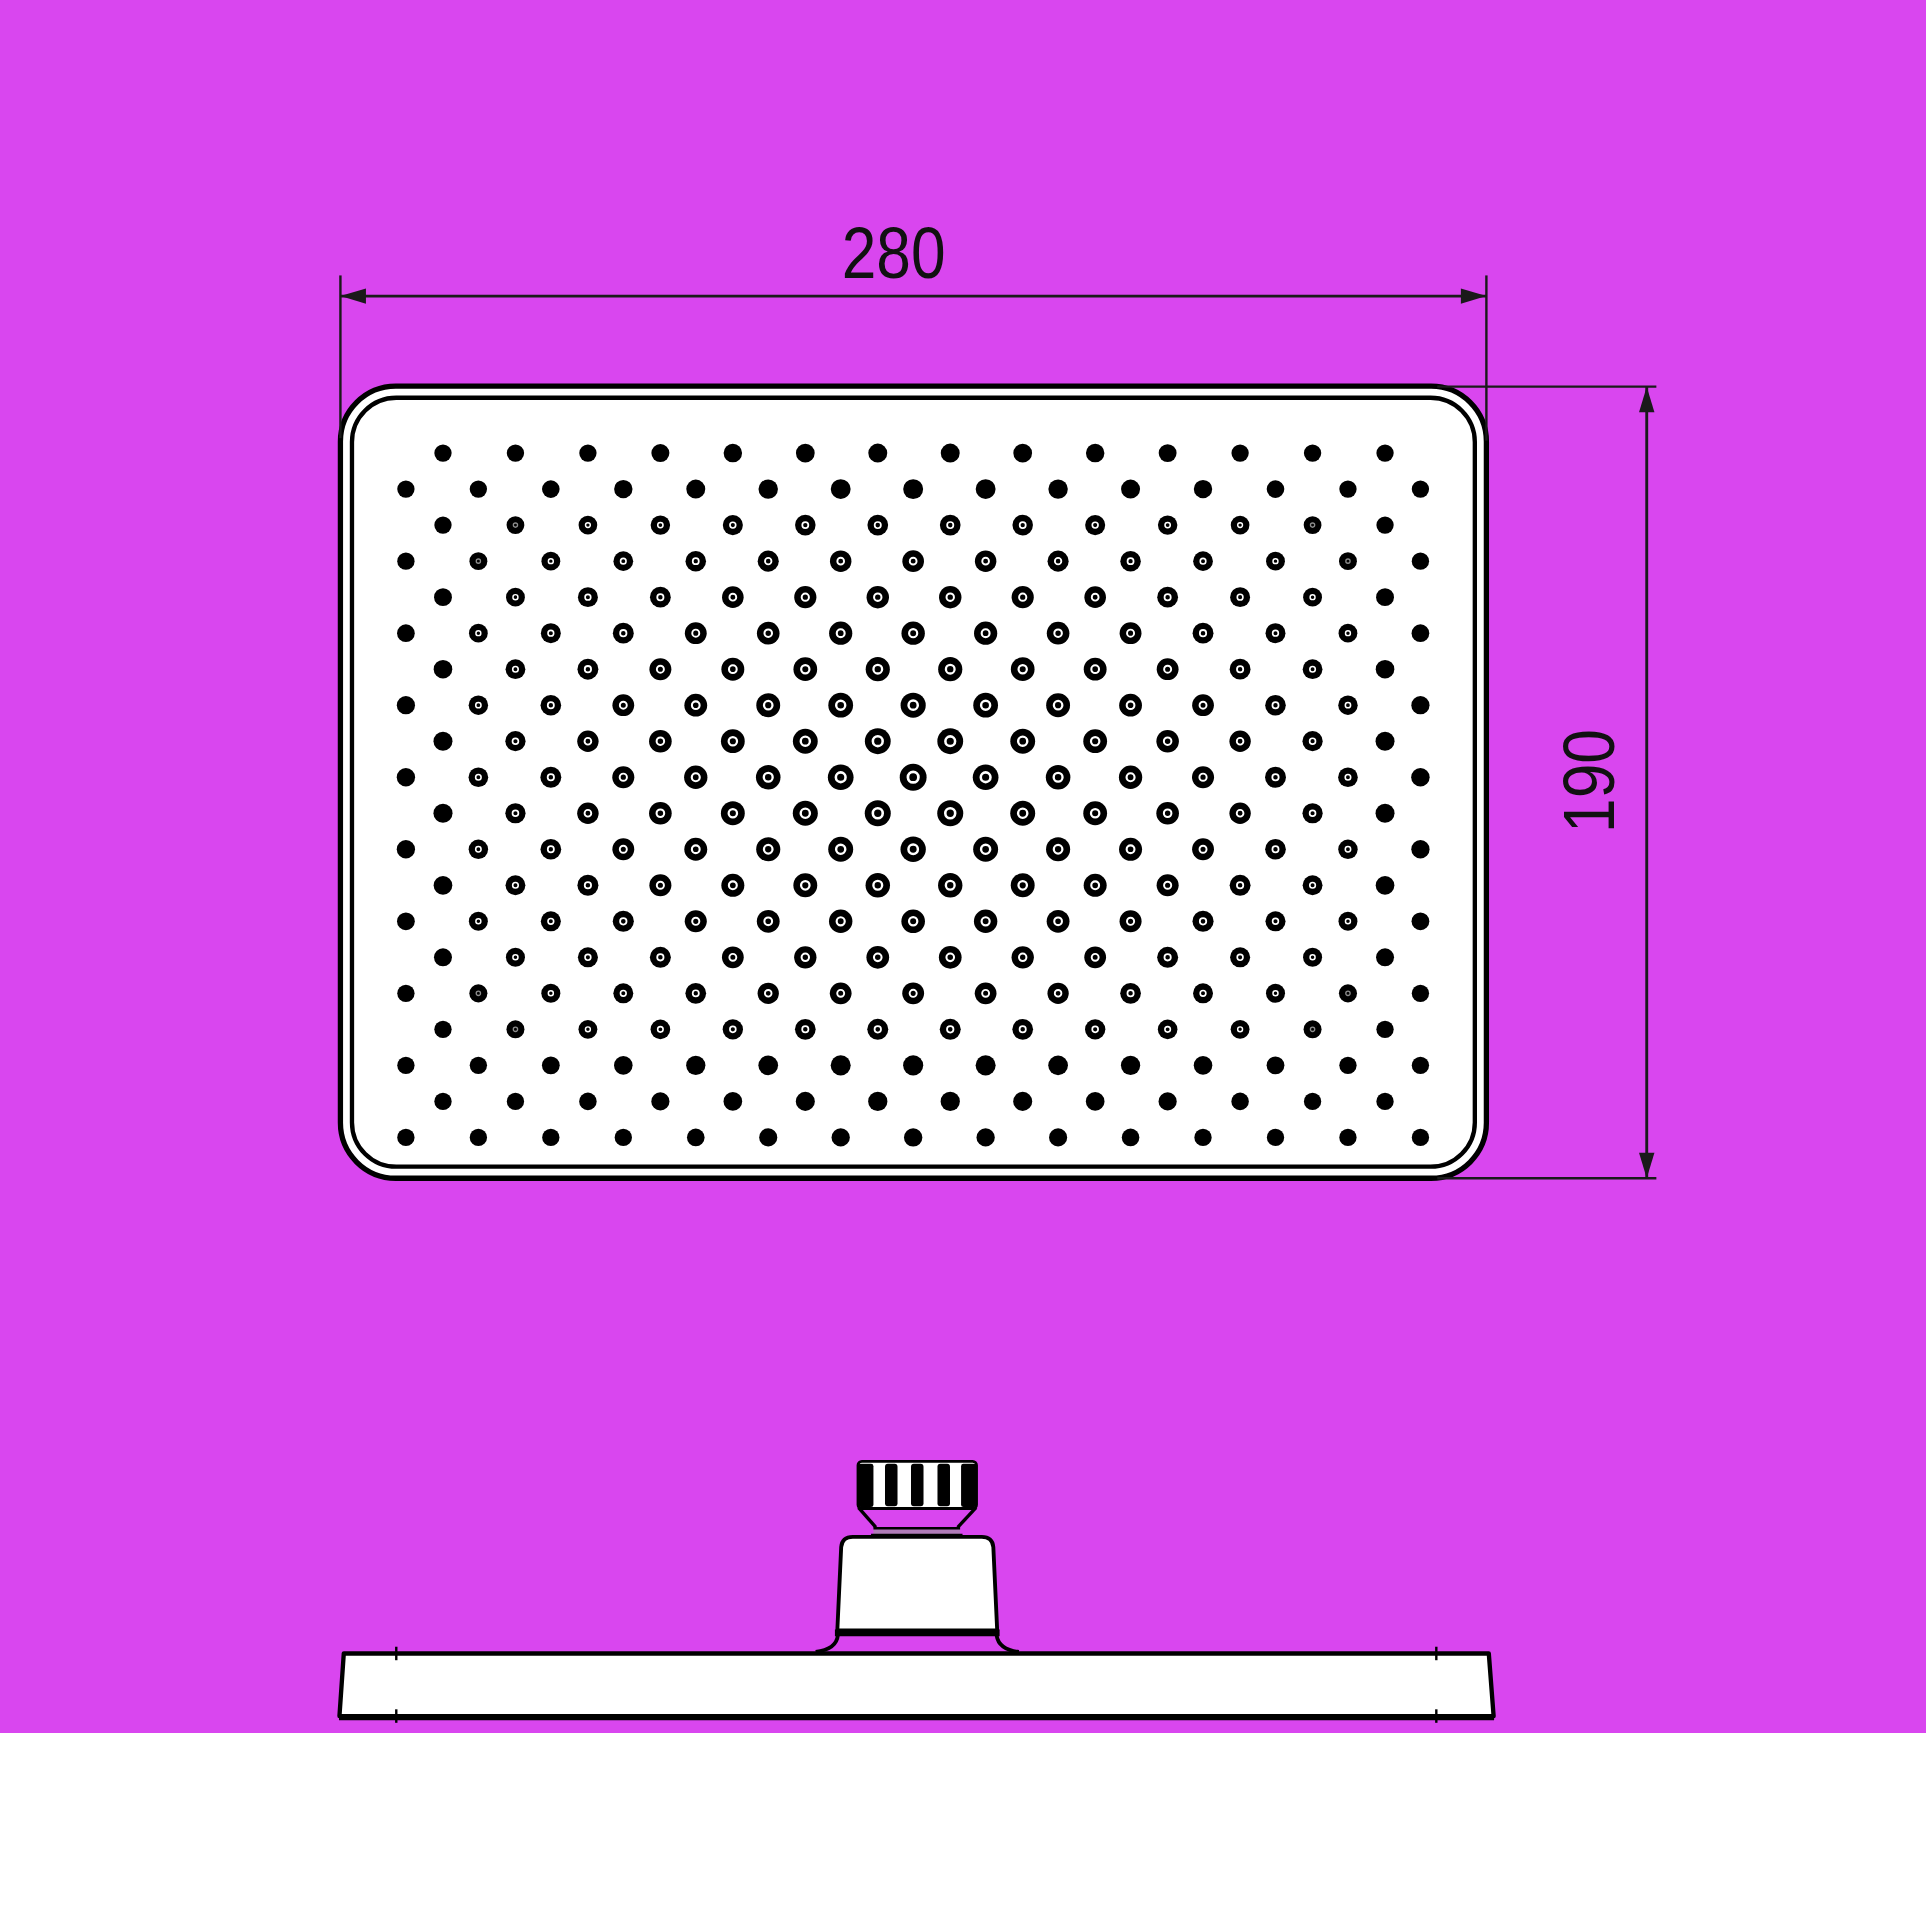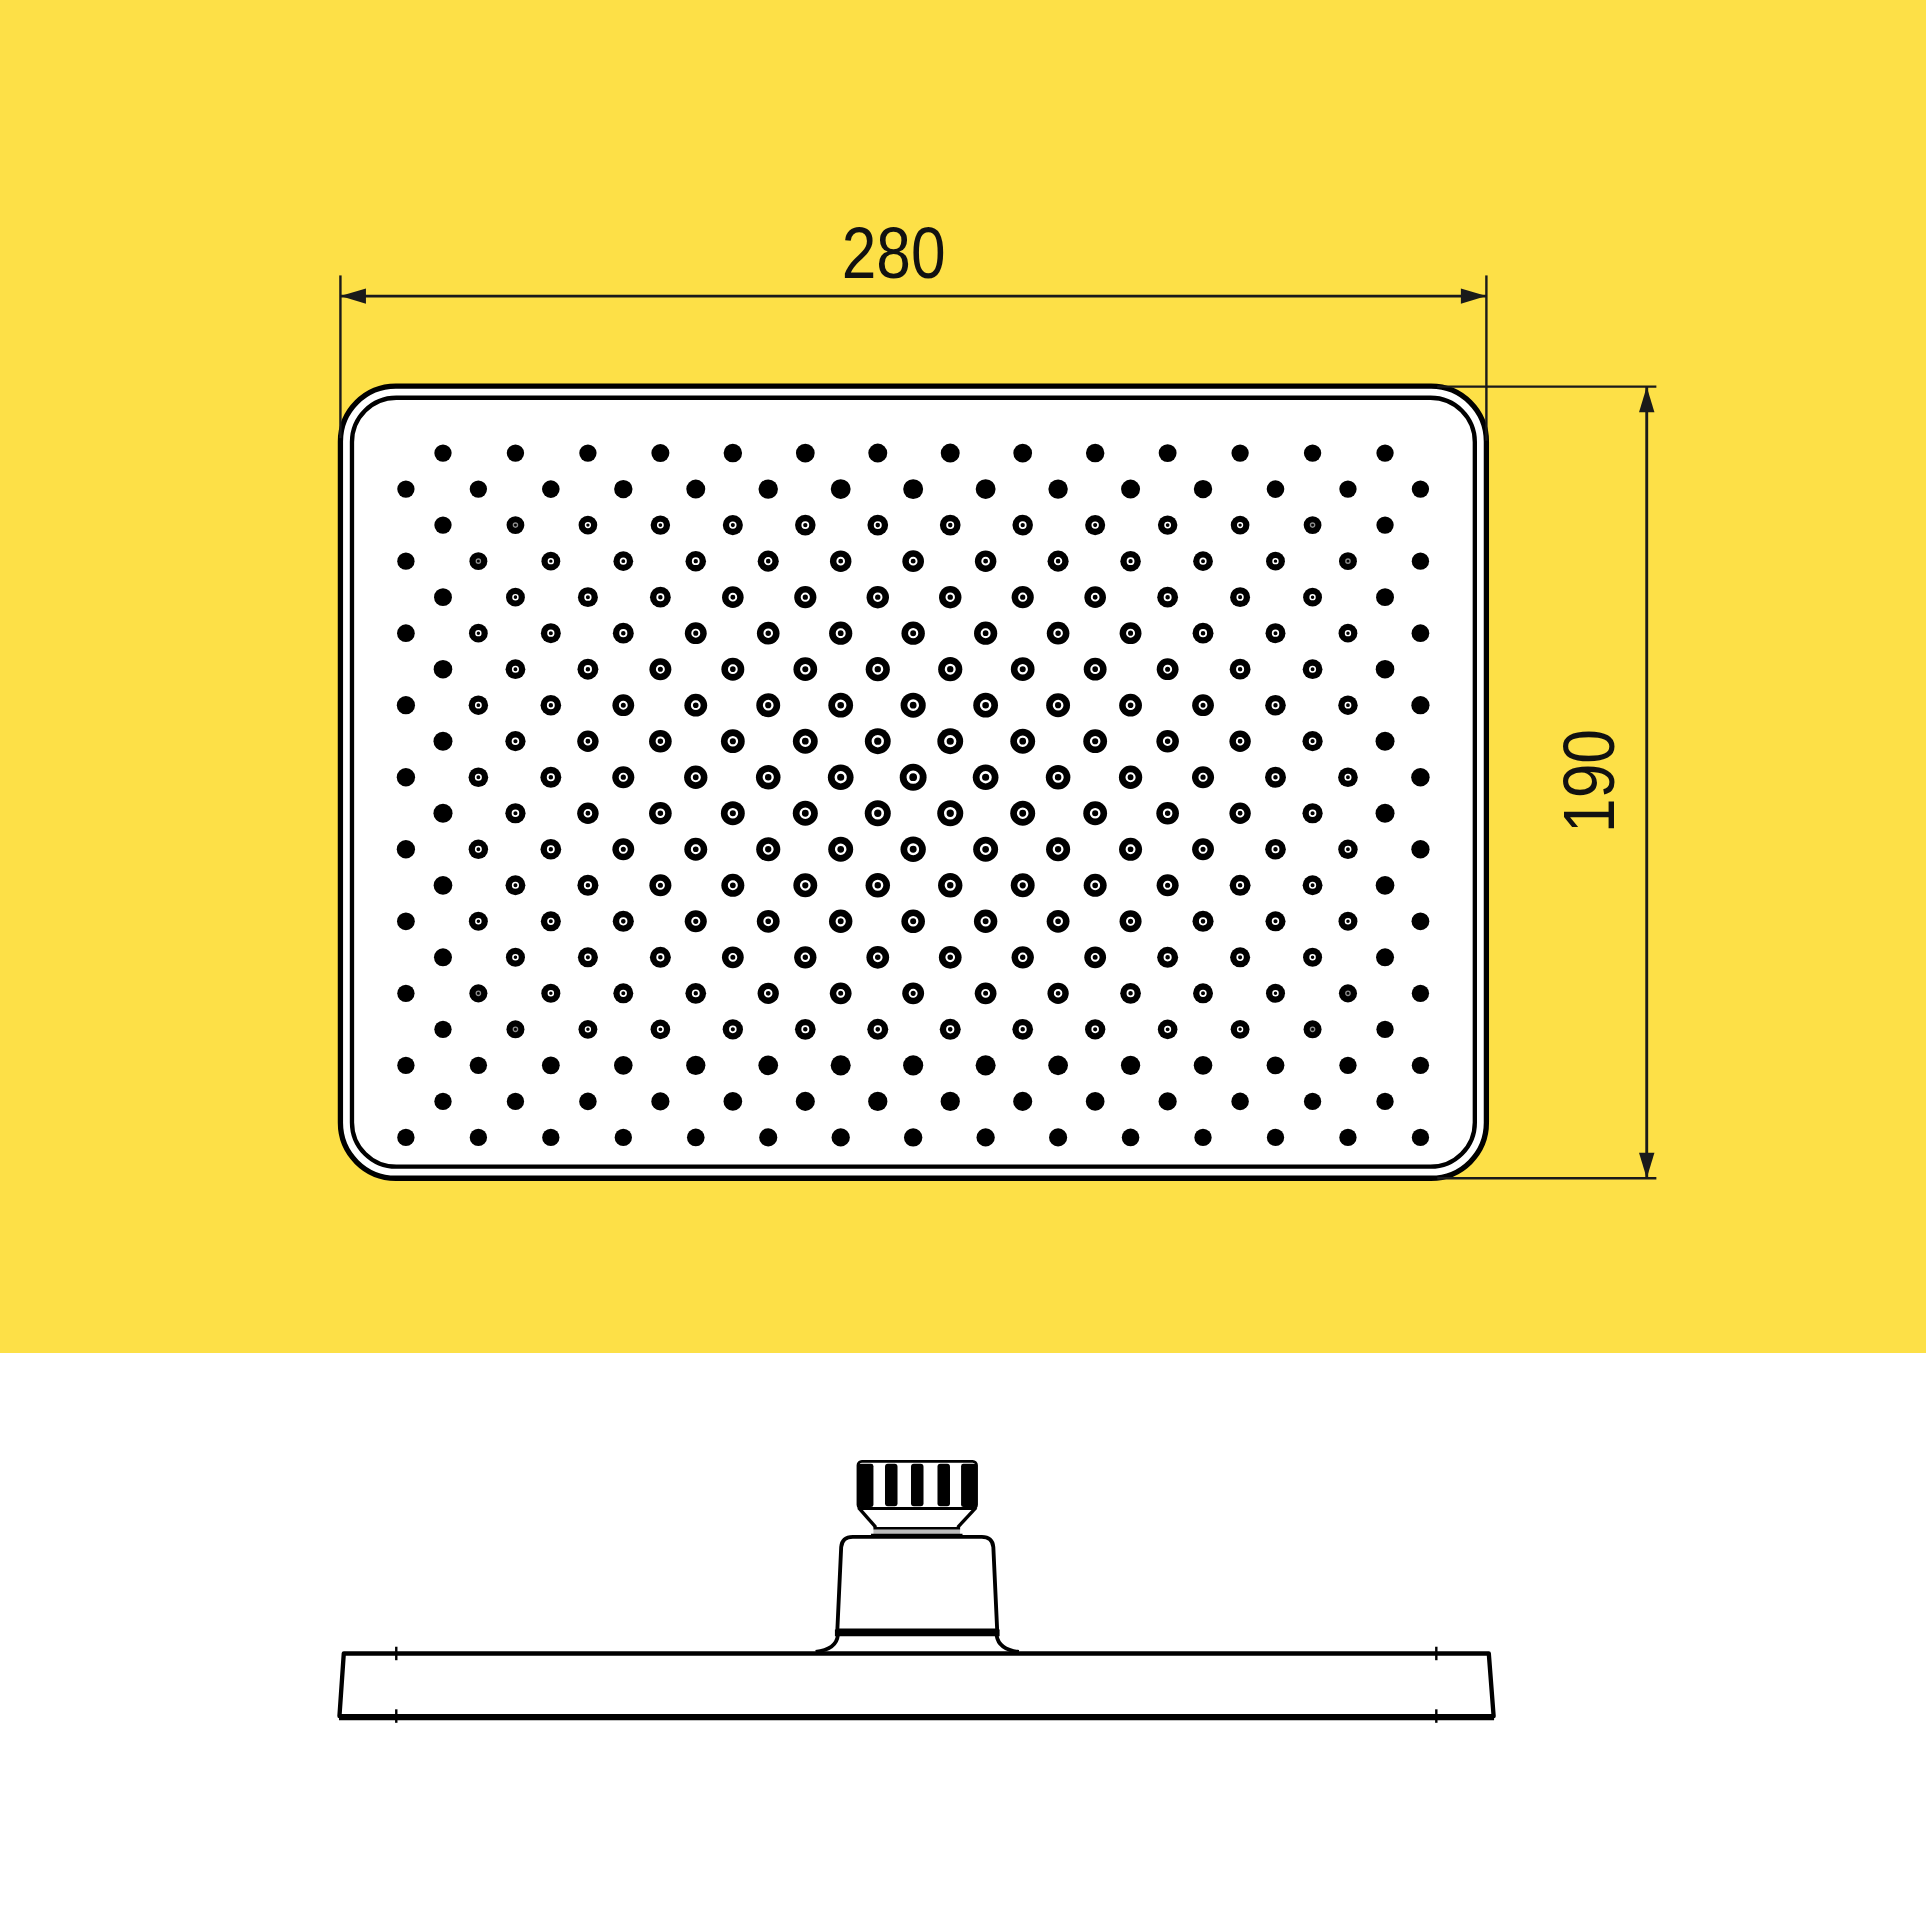--- a/index.html
+++ b/index.html
@@ -8,22 +8,22 @@
     background: #ffffff;
   }
   body {
     width: 1926px;
     height: 1926px;
     font-family: "Liberation Sans", sans-serif;
   }
   #canvas-wrap {
     position: relative;
     width: 1926px;
-    height: 1353px;
-    background: #fde047;
+    height: 1733px;
+    background: #d946ef;
   }
   svg { display: block; }
   .outline   { fill: #ffffff; stroke: #000000; }
   .thinline  { stroke: #1a1a1a; fill: none; }
   .inkline   { stroke: #000000; fill: none; }
   .arrow     { fill: #1a1a1a; stroke: none; }
   .dim-text  {
     fill: #111111;
     font-family: "Liberation Sans", sans-serif;
     font-size: 152px;

